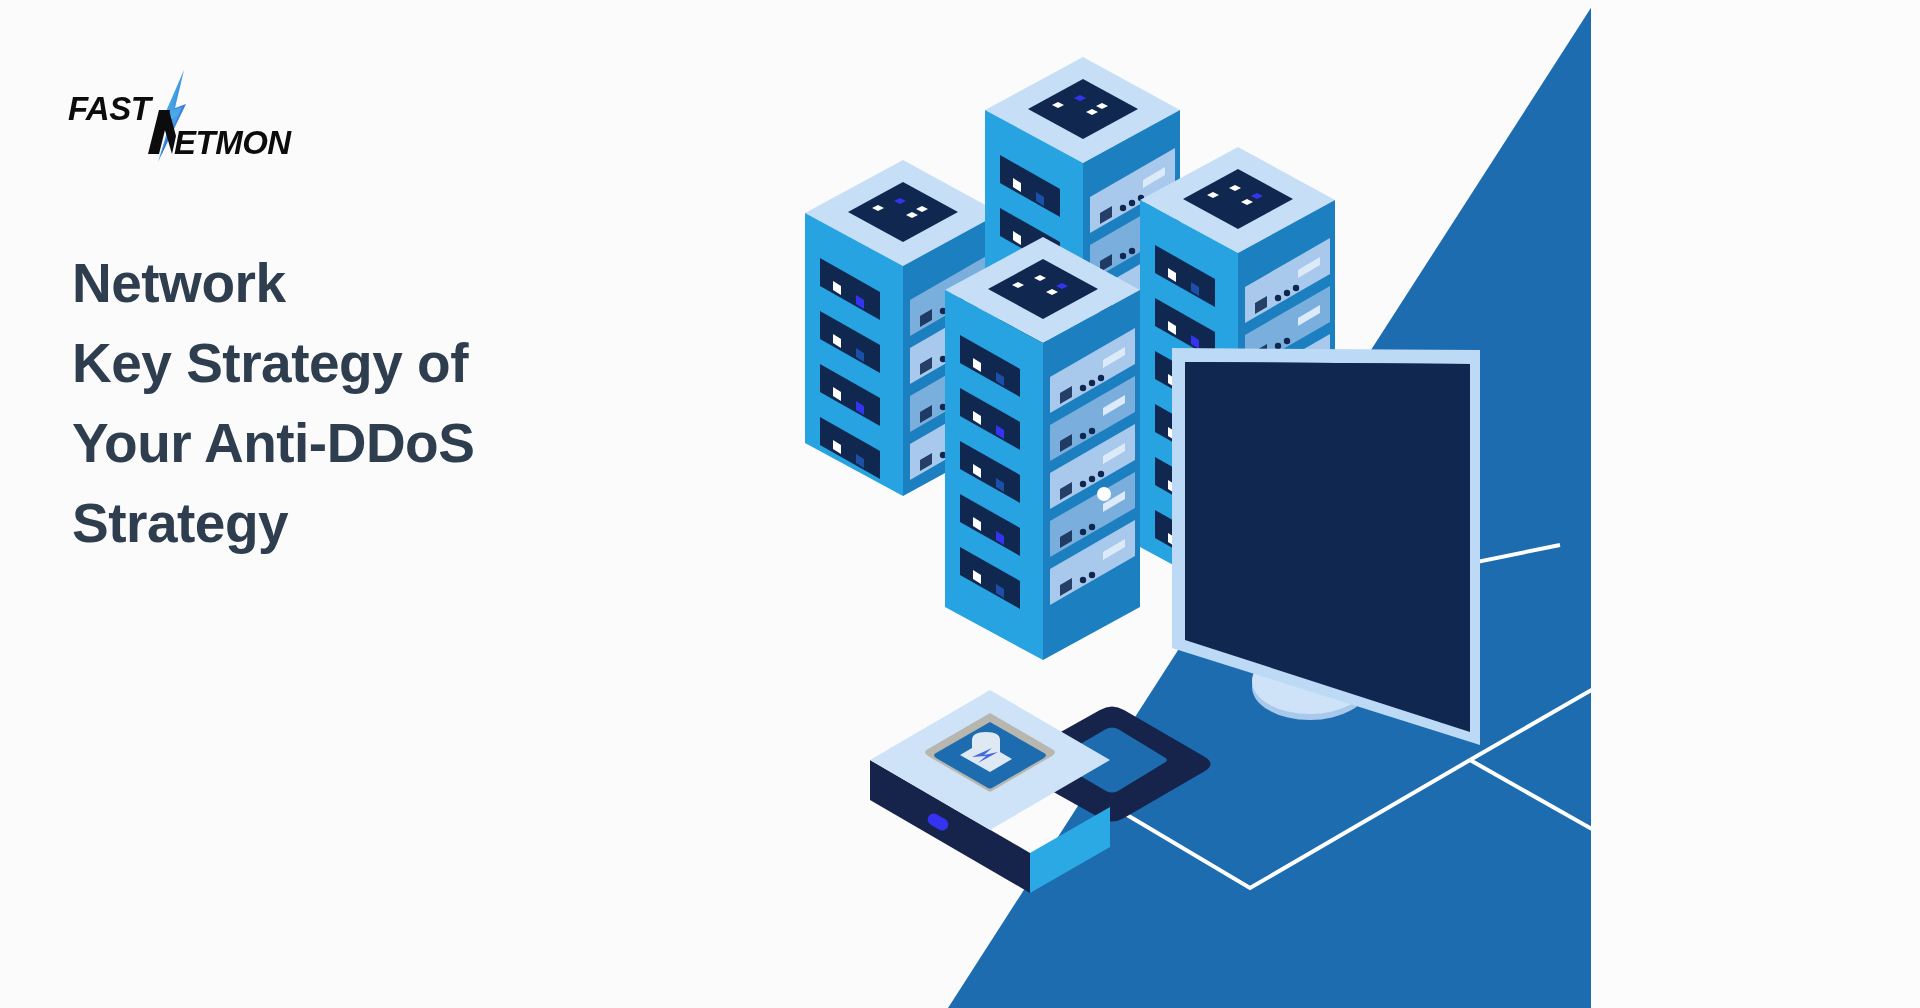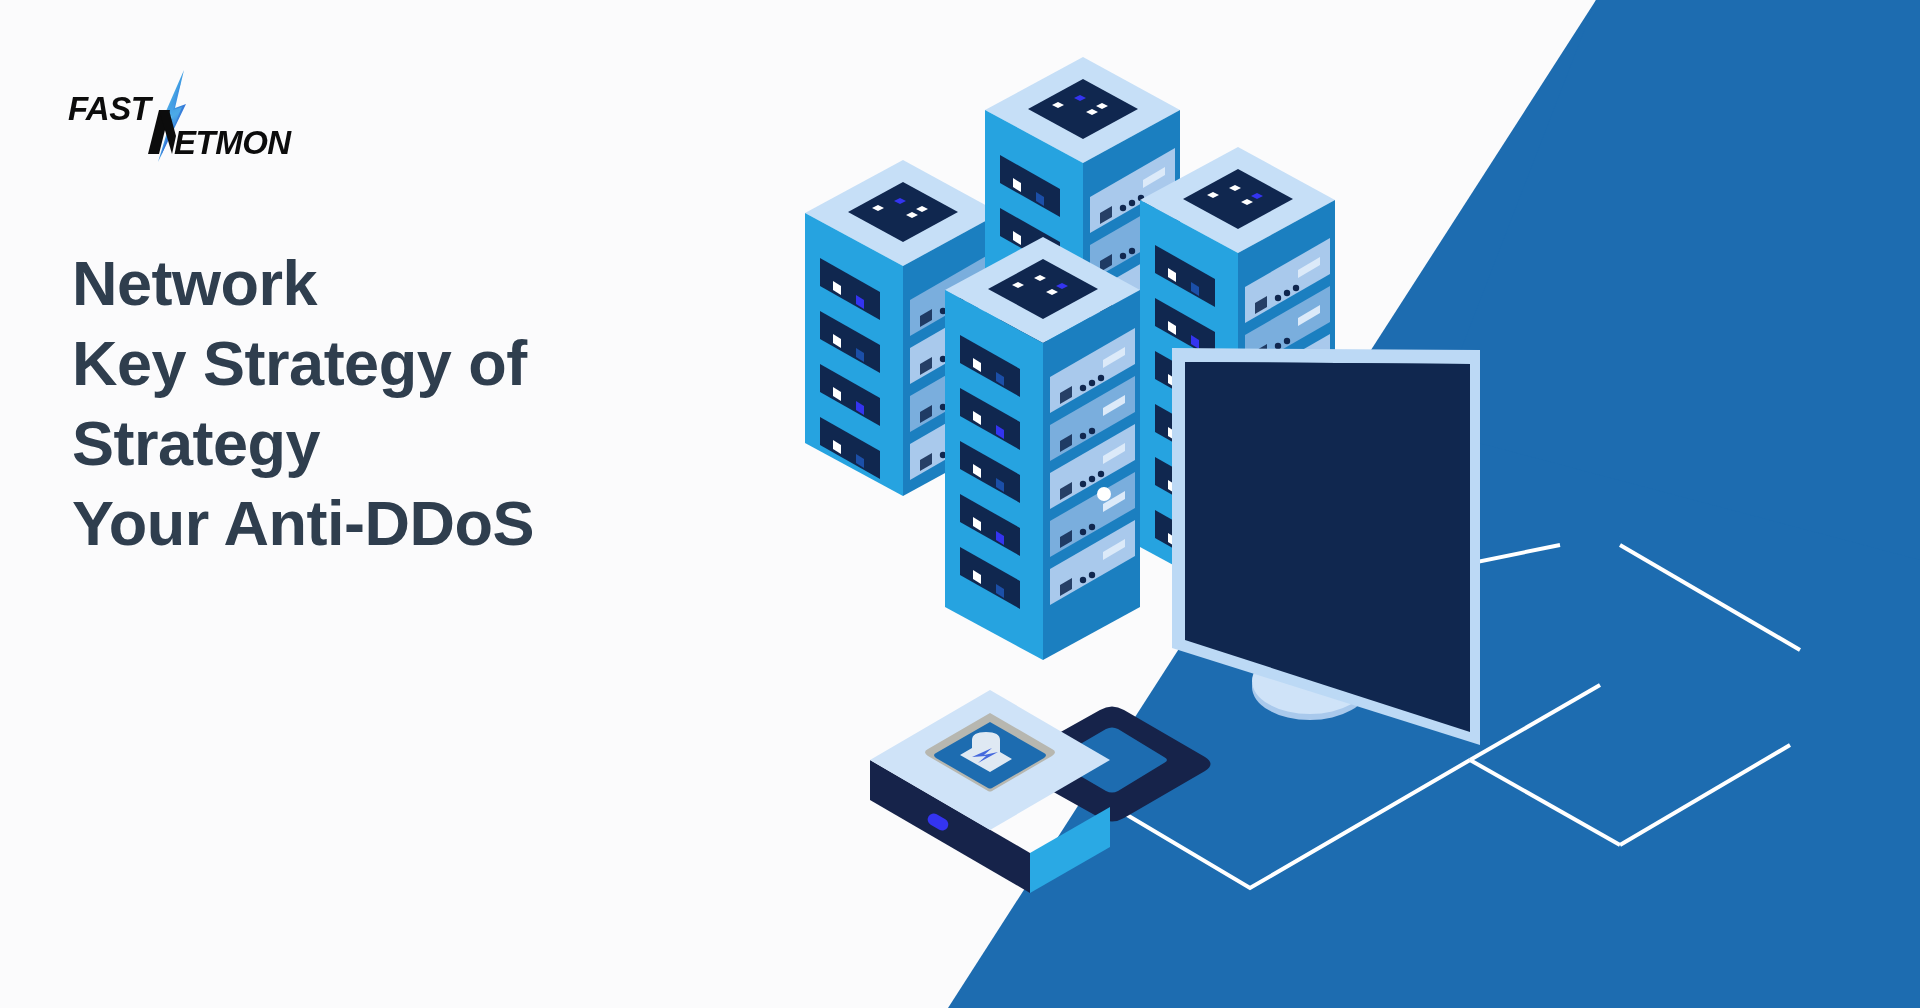--- a/index.html
+++ b/index.html
@@ -2,35 +2,35 @@
 <html><head>
 <meta charset="utf-8">
 <style>
   html,body{margin:0;padding:0;}
   body{
     width:1920px;height:1008px;overflow:hidden;
     background:#fcfcfc;
     font-family:"Liberation Sans", sans-serif;
     position:relative;
   }
-  .banner{position:absolute;inset:0;width:1920px;height:1008px;overflow:hidden;background:#86efac;}
+  .banner{position:absolute;inset:0;width:1591px;height:1008px;overflow:hidden;background:#86efac;}
   .bg-svg,.art-svg{position:absolute;left:0;top:0;width:1920px;height:1008px;}
   .art-svg{pointer-events:none;}
 
   
   .logo{position:absolute;left:62px;top:70px;width:250px;height:92px;}
   .logo svg{display:block;width:250px;height:92px;}
 
   
   .headline{
     position:absolute;left:72px;top:243px;width:700px;
     color:#2f3e4e;
     font-family:"Liberation Sans", sans-serif;
     font-weight:bold;
-    font-size:63px;
+    font-size:55px;
     line-height:80px;
     letter-spacing:-0.5px;
   }
   .headline .ln{display:block;white-space:pre;}
 </style>
 </head>
 <body>
 
 <div class="banner">
 
@@ -65,22 +65,22 @@
       <polygon points="86,84 97,84 108,40 97,40" fill="#0c0c0c"></polygon>
       <polygon points="97,40 107,40 114,66 110,84" fill="#0c0c0c"></polygon>
 
       <text x="112" y="84" font-family="'Liberation Sans', sans-serif" font-size="33" font-weight="bold" font-style="italic" letter-spacing="-0.5" fill="#0c0c0c">ETMON</text>
     </svg>
   </div>
 
   <div class="headline">
     <span class="ln">Network</span>
     <span class="ln">Key Strategy of</span>
+    <span class="ln">Your Anti-DDoS</span>
     <span class="ln">Strategy</span>
-    <span class="ln">Your Anti-DDoS</span>
   </div>
 
   <svg class="art-svg" viewBox="0 0 1920 1008">
     <defs>
 
       <g id="unitR">
         
       </g>
     </defs>
 

